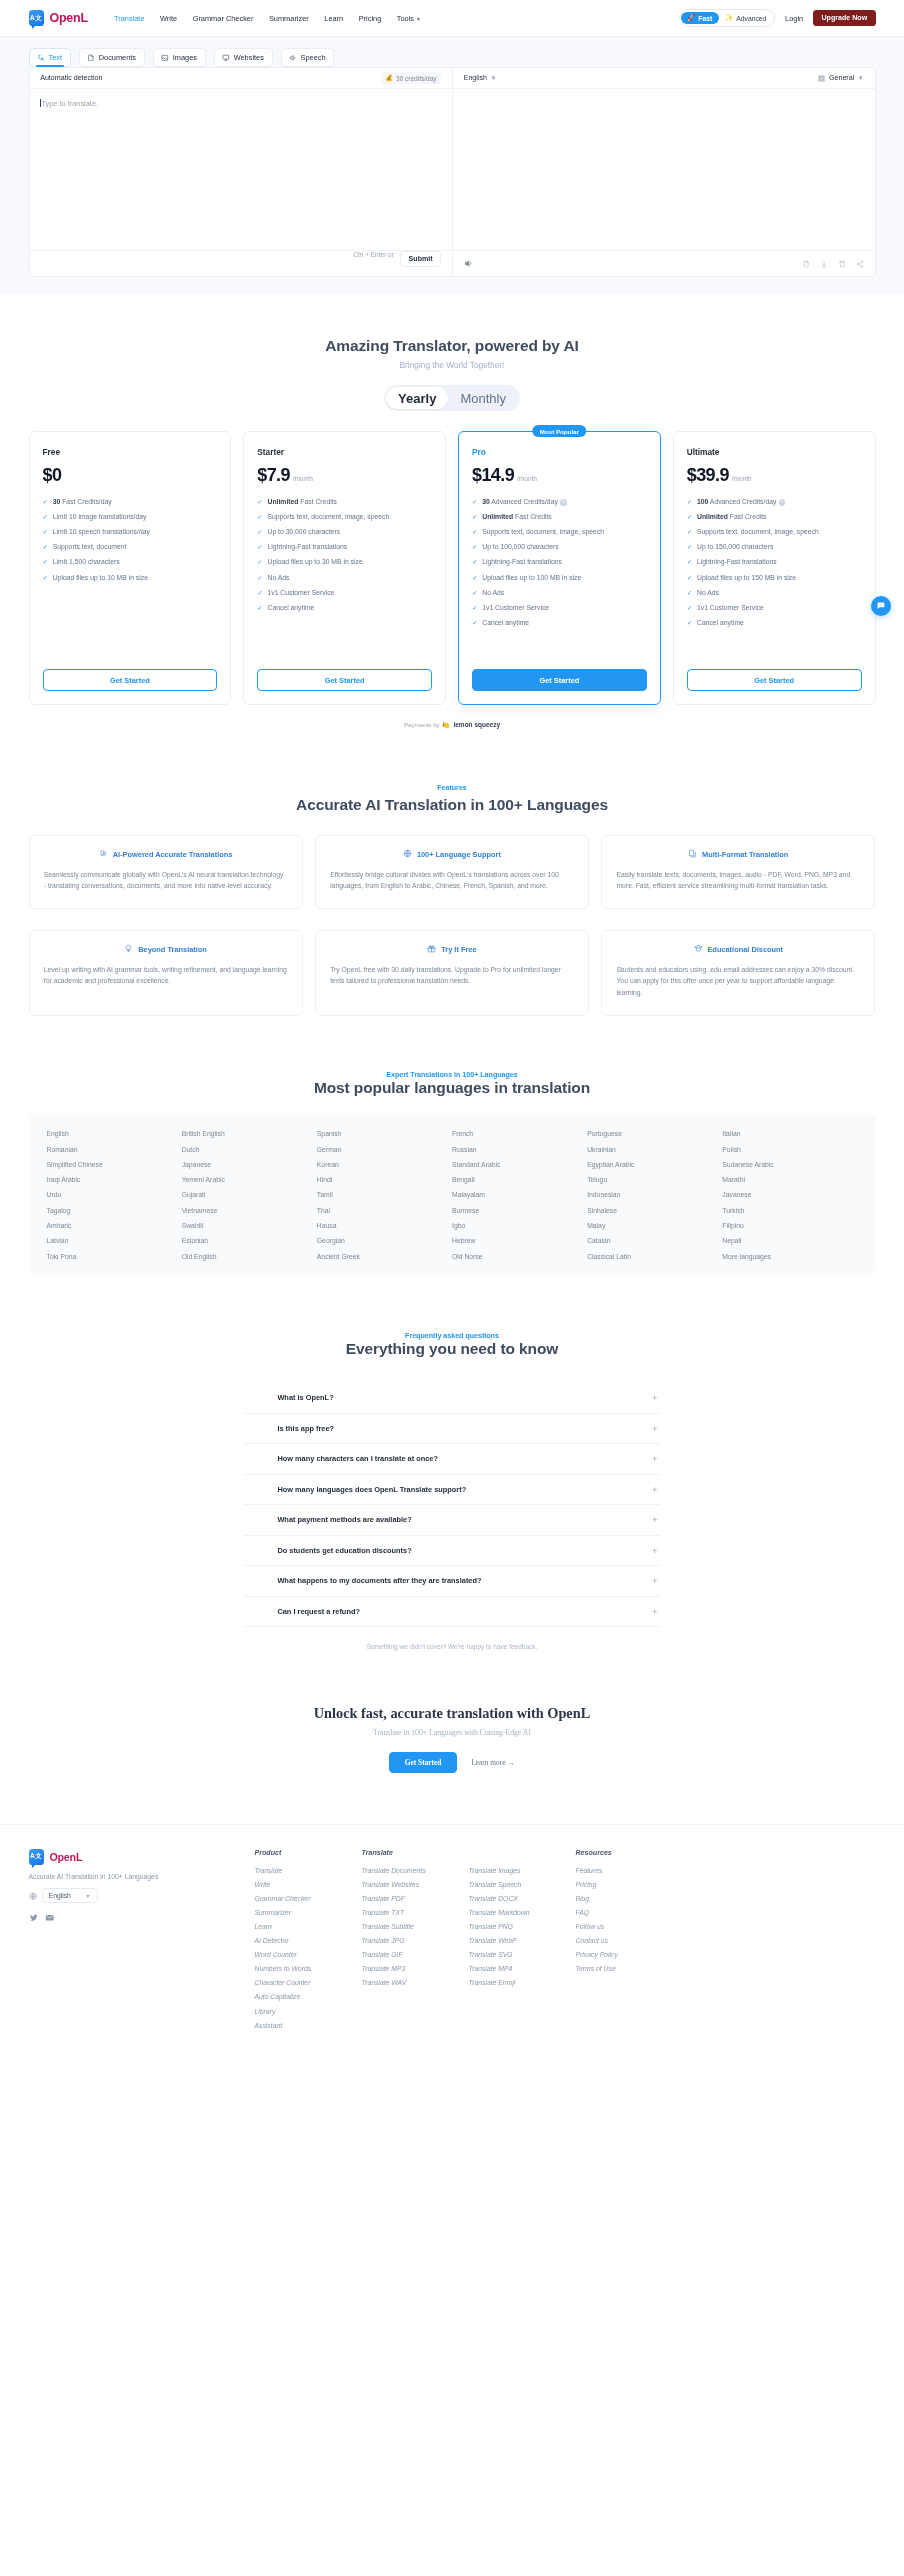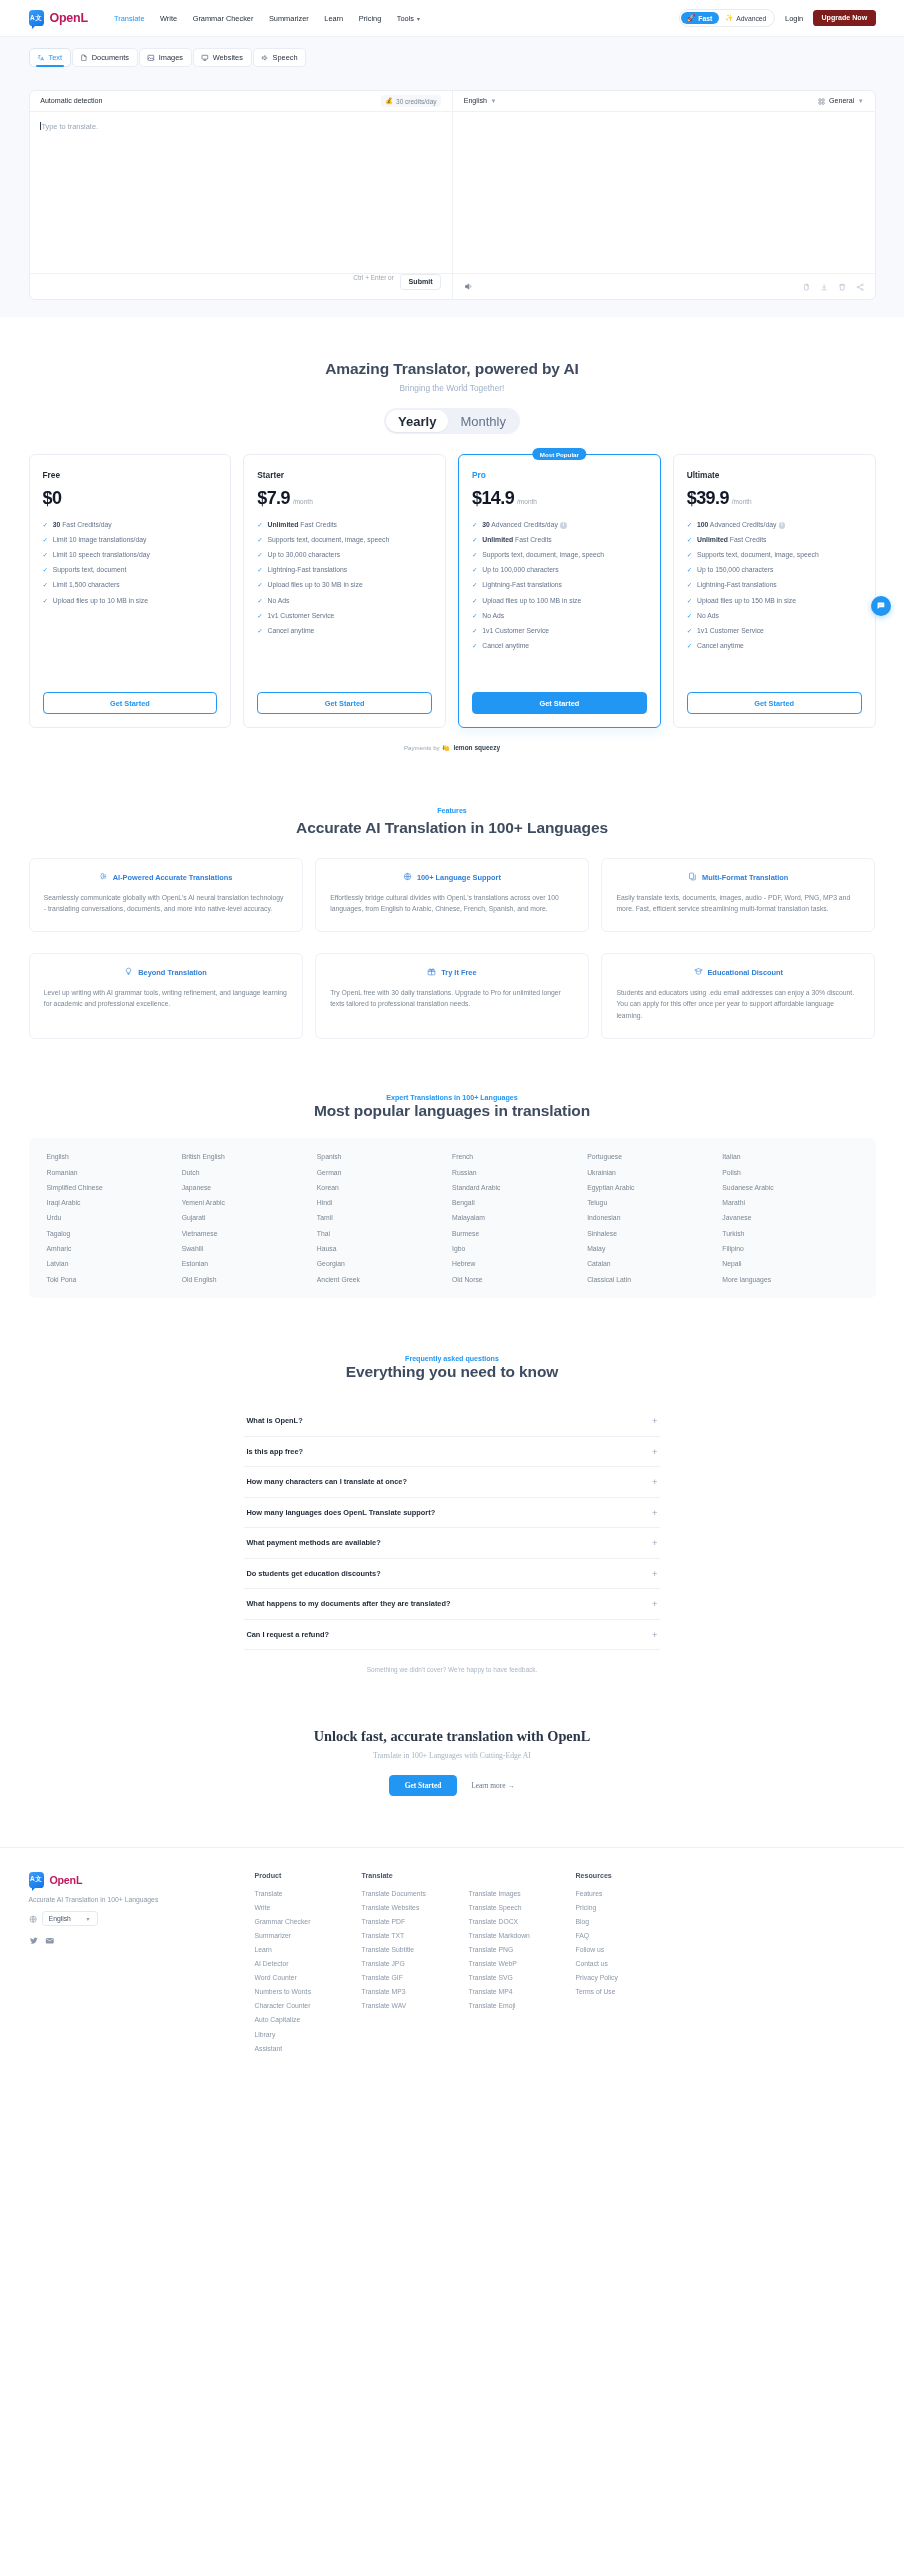--- a/index.html
+++ b/index.html
@@ -44,21 +44,21 @@
   }
   .mode-btn.on { background: #2196f3; color: #fff; font-weight: 600; }
   .login-link { font-size: 7.4px; color: #1f2937; cursor:pointer; }
   .upgrade-btn {
     background:#7f1d1d; color:#fff; font-size:7.1px; font-weight:600;
     padding: 3.6px 8.3px; border-radius: 3.6px; cursor:pointer; white-space:nowrap;
   }
 
   
   .translator-wrap { background:#f7f9fc; padding: 10.7px 28.5px 16.7px; }
-  .tabs { display:flex; gap: 1px; margin-bottom: 23px; align-items: center; }
+  .tabs { display:flex; gap: 8px; margin-bottom: 0; align-items: center; }
   .tab {
     display:flex; align-items:center; gap:3.6px; background:#fff; border:0.6px solid #e8edf3;
     border-radius:4.8px; padding: 4.2px 7.7px; font-size:7.4px; color:#1f2937; cursor:pointer;
     position:relative;
   }
   .tab.active { color:#2196f3; border-color:#dbe6f3; }
   .tab.active::after{
     content:""; position:absolute; left:6px; right:6px; bottom:-0.6px; height:1.8px;
     background:#2196f3; border-radius:1.2px;
   }
@@ -162,21 +162,21 @@
   }
   .lang { font-size: 6.8px; color:#7b8794; cursor:pointer; }
 
   
   .faq { padding-top: 57px; text-align:center; }
   .faq-list { max-width: 416px; margin: 25px auto 0; text-align:left; }
   .faq-item {
     display:flex; align-items:center; justify-content:space-between;
     padding: 10px 2.4px; border-bottom:0.6px solid #eef2f7; cursor:pointer;
   }
-  .faq-q { font-size: 7.4px; font-weight:700; color:#1f2937; }
+  .faq-q { font-size: 7.4px; font-weight:700; color:#1f2937;margin-left:31px; }
   .faq-plus { font-size: 9.5px; color:#94a3b8; line-height:1; }
   .faq-note { text-align:center; margin-top: 15.5px; font-size: 6.5px; color:#a9b6c6; }
 
   
   .cta { padding-top: 55px; text-align:center;font-family:Liberation Serif, serif; }
   .cta-title { font-size: 14.3px; font-weight:700; color:#2b3648; }
   .cta-sub { margin-top: 6px; font-size: 7.7px; color:#a5b3c5; }
   .cta-row { margin-top: 15.5px; display:flex; justify-content:center; align-items:center; gap: 14.3px; }
   .cta-btn { background:#2196f3; color:#fff; font-size:7.4px; font-weight:600; padding: 6px 15.5px; border-radius:4.2px; cursor:pointer; }
   .cta-link { font-size:7.4px; color:#64748b; cursor:pointer; }
@@ -186,21 +186,21 @@
   .foot-brand { width: 226px; }
   .foot-tag { margin-top: 8.3px; font-size: 6.8px; color:#8a98a9; }
   .lang-select {
     margin-top: 8.3px; display:flex; align-items:center; gap:4.8px;
   }
   .lang-select-box {
     border:0.6px solid #e4e9f0; border-radius:3.6px; padding: 3px 6px; font-size:6.8px;
     color:#475569; display:flex; align-items:center; gap: 14.3px; cursor:pointer;
   }
   .social { margin-top: 9.5px; display:flex; gap:7.1px; color:#8a98a9; }
-  .foot-cols { display:flex; gap: 0; flex:1; }
+  .foot-cols { display:flex; gap: 0; flex:1;font-style:italic; }
   .foot-col { width: 107px; }
   .foot-col-title { font-size: 7.1px; font-weight:700; color:#475569; margin-bottom: 9.5px; }
   .foot-link { font-size: 6.8px; color:#8a98a9; margin-bottom: 7.1px; cursor:pointer; }
 
   
   .chat-fab {
     position:absolute; right: 13px; top: 596px; width: 20px; height: 20px;
     border-radius: 50%; background:#2196f3; display:flex; align-items:center;
     justify-content:center; box-shadow:0 1.8px 6px rgba(33,150,243,.35); cursor:pointer;
   }

